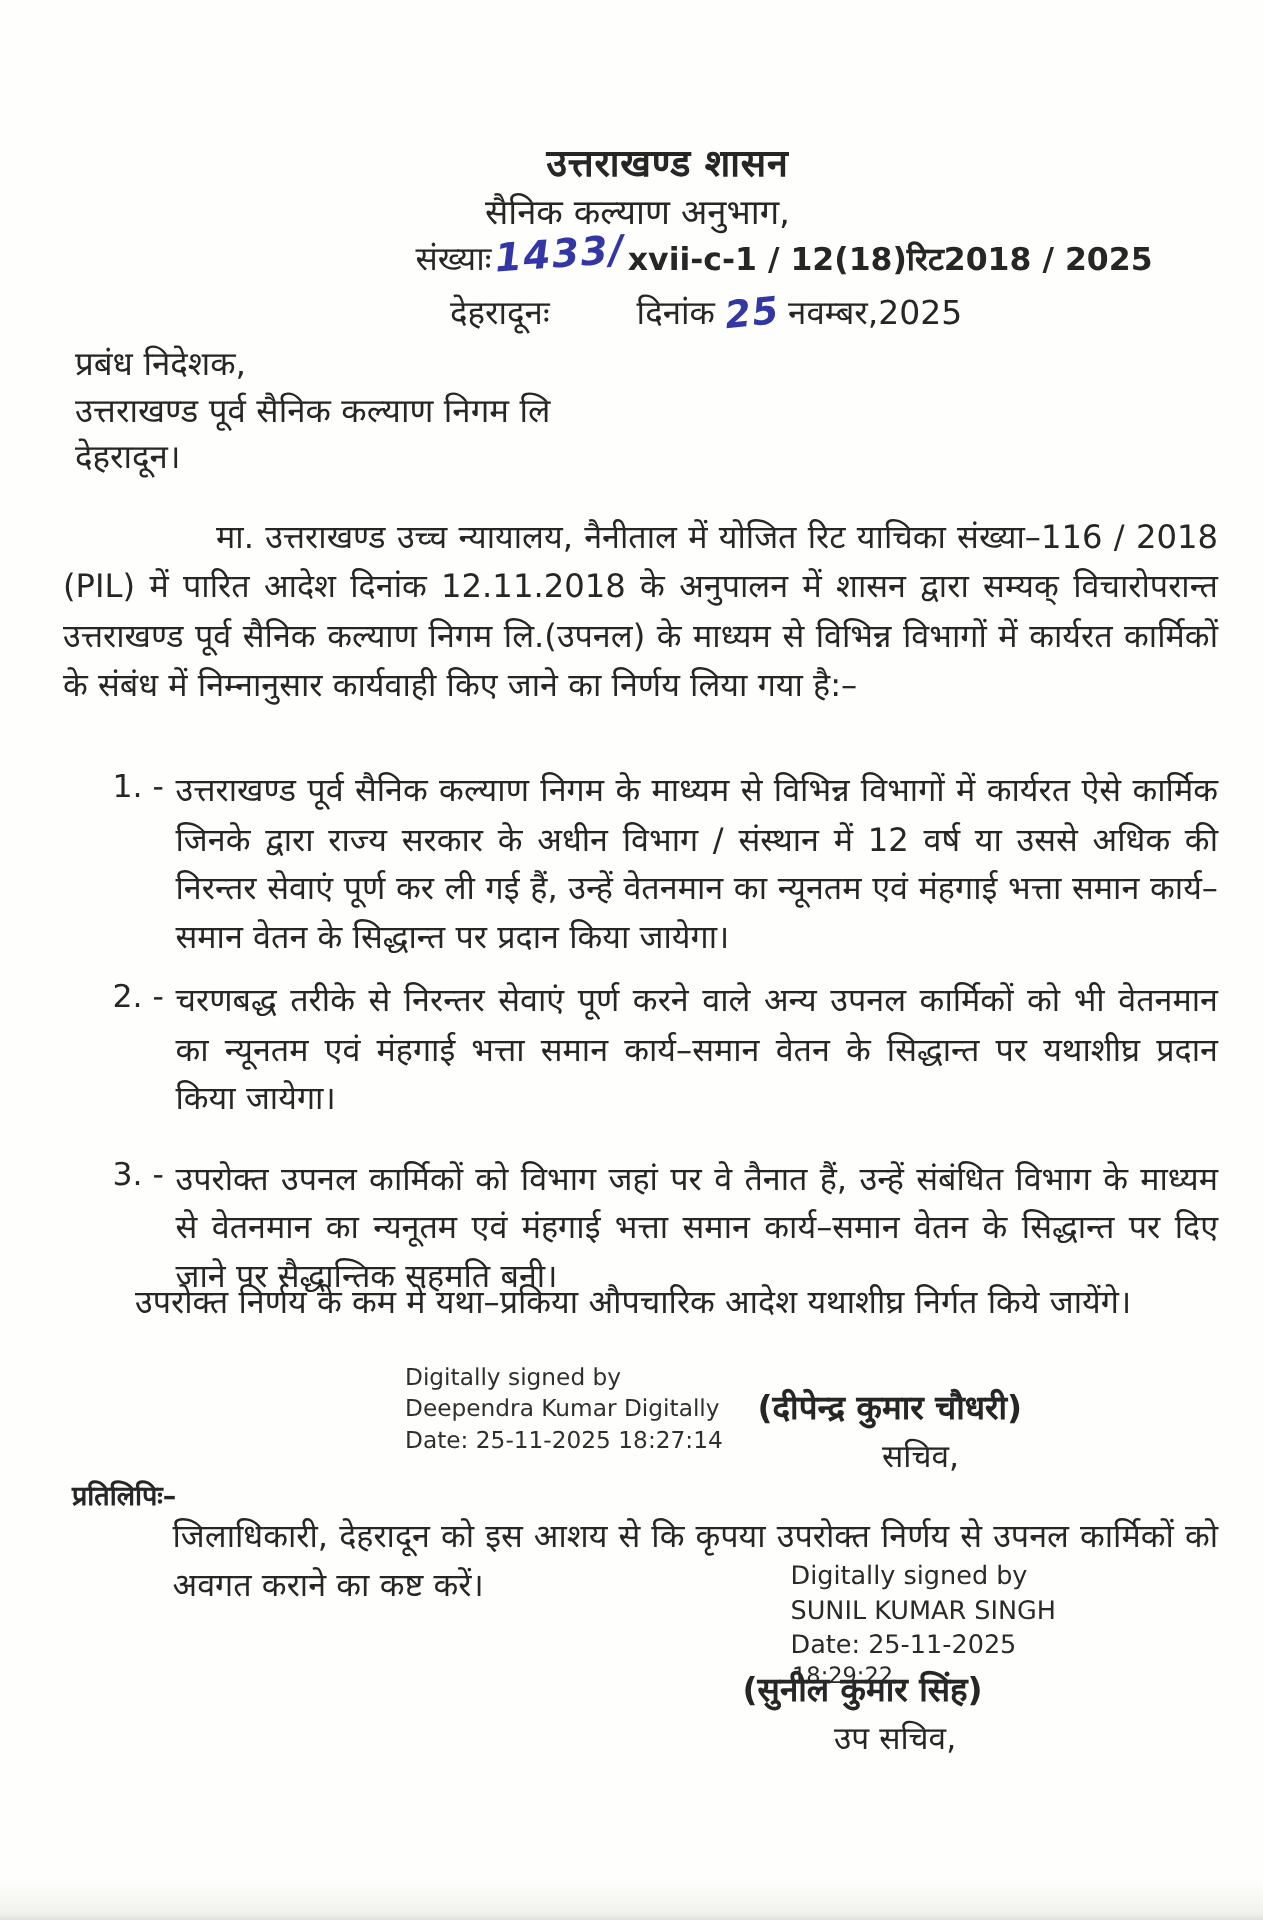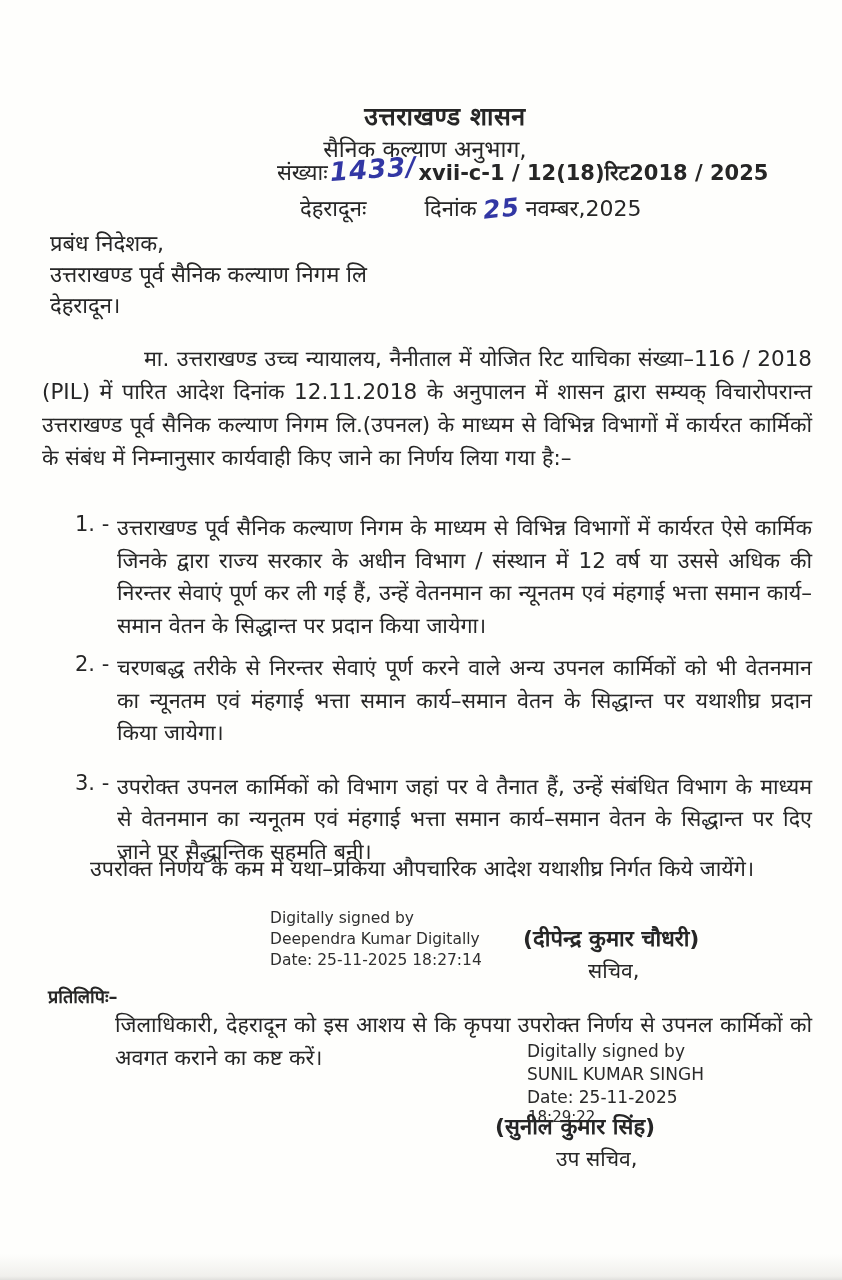--- a/index.html
+++ b/index.html
@@ -11,21 +11,21 @@
     color:#262626;
     font-family:"DejaVu Sans","Liberation Serif",serif;
     overflow:hidden;
   }
   
   .scan-edge{
     position:absolute;left:0;bottom:0;width:100%;height:26px;
     background:linear-gradient(to bottom, rgba(0,0,0,0) 0%, rgba(120,115,100,0.10) 85%, rgba(90,88,80,0.18) 100%);
     pointer-events:none;
   }
-  .dev{font-family:"DejaVu Sans","Liberation Serif",serif;margin-top:8px;}
+  .dev{font-family:"DejaVu Sans","Liberation Serif",serif;}
   .hdr-org{
     position:absolute;left:250px;top:90px;width:390px;
     text-align:center;font-size:25px;font-weight:600;letter-spacing:.5px;
   }
   .hdr-dept{
     position:absolute;left:230px;top:124px;width:390px;
     text-align:center;font-size:23px;font-weight:500;
   }
   .hdr-ref{
     position:absolute;left:277px;top:156px;font-size:22px;font-weight:500;white-space:nowrap;
@@ -72,21 +72,21 @@
     position:absolute;left:62px;top:852px;width:750px;
     font-size:21.5px;line-height:33px;font-weight:500;text-align:justify;text-indent:28px;
   }
   .sig1-digital{
     position:absolute;left:270px;top:908px;
     font-family:"DejaVu Sans","Liberation Sans",sans-serif;
     font-size:15.5px;line-height:21px;color:#2f2f2f;
   }
   .sig1-name{
     position:absolute;left:505px;top:922px;
-    font-size:22px;font-weight:600;white-space:nowrap;margin-left:18px;
+    font-size:22px;font-weight:600;white-space:nowrap;
   }
   .sig1-desg{
     position:absolute;left:588px;top:956px;
     font-size:21px;font-weight:500;
   }
   .copy-heading{
     position:absolute;left:48px;top:984px;
     font-size:18px;font-weight:600;
   }
   .copy-text{

